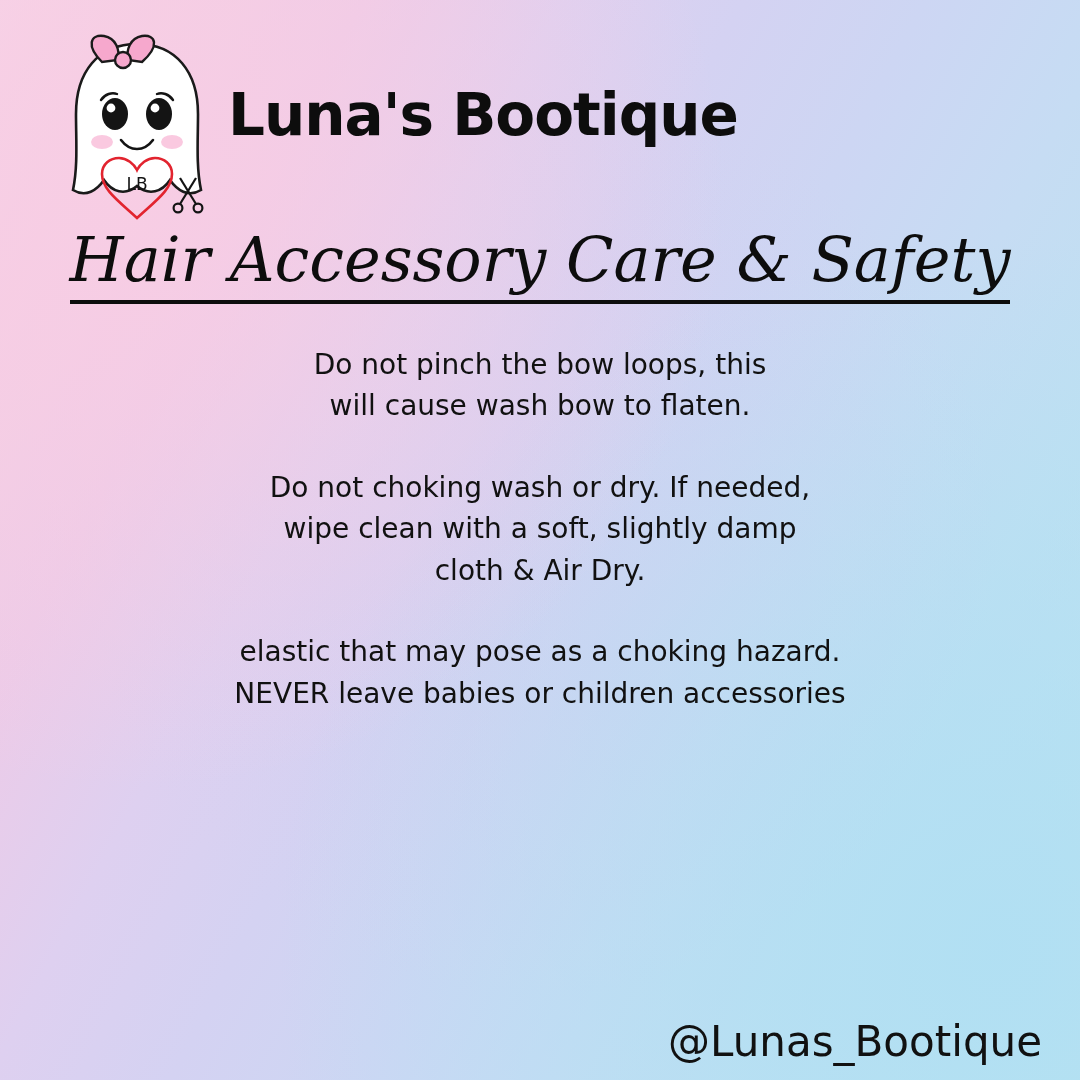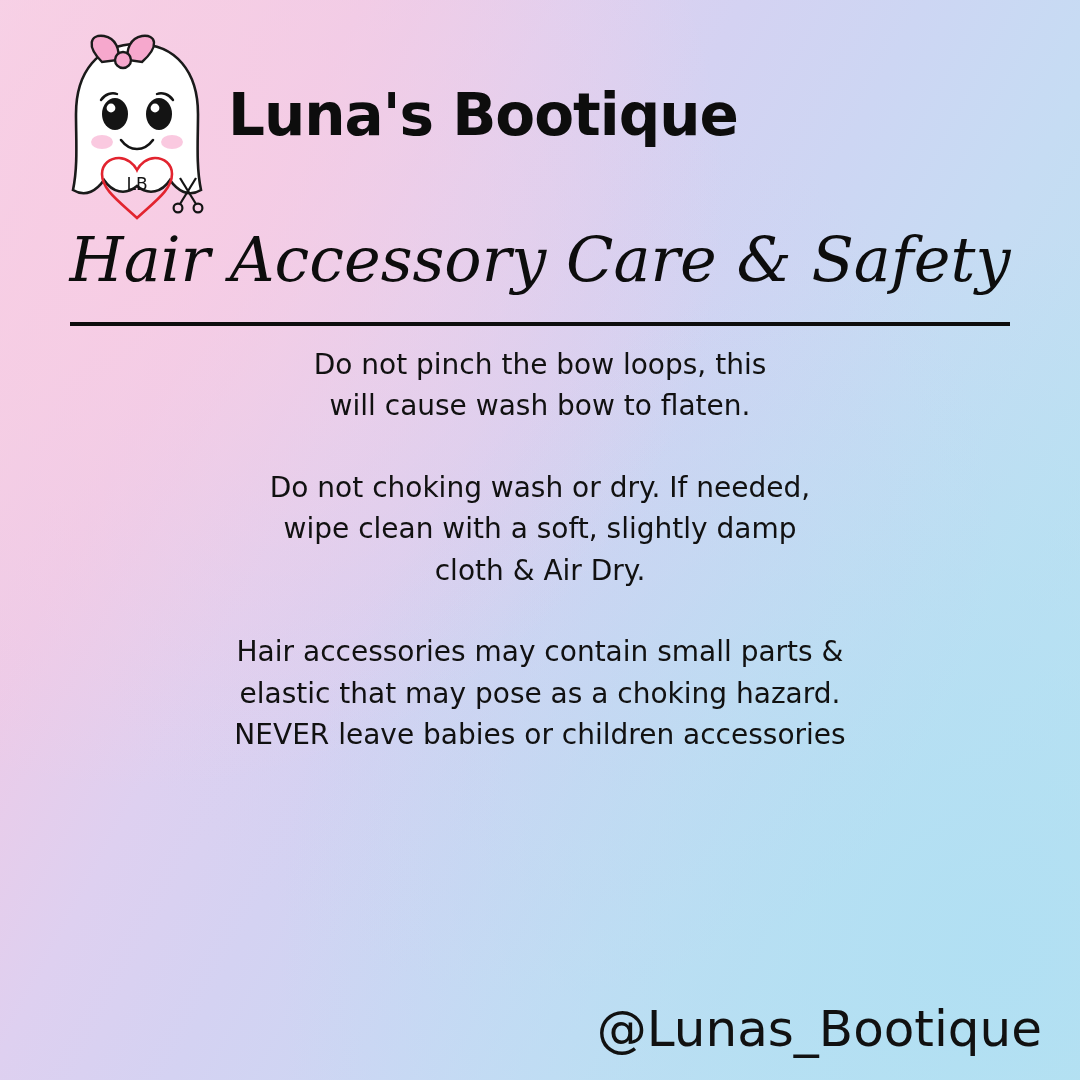--- a/index.html
+++ b/index.html
@@ -80,21 +80,21 @@
     font-family: "DejaVu Serif", serif;
     font-style: italic;
     font-size: 62px;
     font-weight: 400;
     color: #0d0d0d;
     white-space: nowrap;
     line-height: 1.15;
   }
   .heading span {
     border-bottom: 4px solid #0d0d0d;
-    padding-bottom: 26px;
+    padding-bottom: 4px;
   }
 
   
   .body-text {
     position: absolute;
     left: 60px;
     right: 60px;
     top: 344px;
     text-align: center;
     color: #111111;
@@ -104,23 +104,23 @@
     font-weight: 400;
   }
   .para { margin: 0 0 40px 0; }
   .para:last-child { margin-bottom: 0; }
   .para .line { display: block; }
 
   
   .handle {
     position: absolute;
     right: 38px;
-    bottom: 22px;
-    font-family: "DejaVu Sans", sans-serif;
-    font-size: 50px;
+    bottom: 14px;
+    font-family: "DejaVu Sans", sans-serif;
+    font-size: 42px;
     color: #111111;
     white-space: nowrap;
   }
 </style>
 </head>
 <body>
 
 <div class="card">
   <div class="content">
 
@@ -182,21 +182,20 @@
         <span class="line">will cause wash bow to flaten.</span>
       </p>
 
       <p class="para">
         <span class="line">Do not choking wash or dry. If needed,</span>
         <span class="line">wipe clean with a soft, slightly damp</span>
         <span class="line">cloth &amp; Air Dry.</span>
       </p>
 
       <p class="para">
-        <span class="line">Hair accessories may contain small parts &amp;</span>
         <span class="line">elastic that may pose as a choking hazard.</span>
         <span class="line">NEVER leave babies or children accessories</span>
       </p>
 
     </div>
 
     <div class="handle">@Lunas_Bootique</div>
 
   </div>
 </div>

